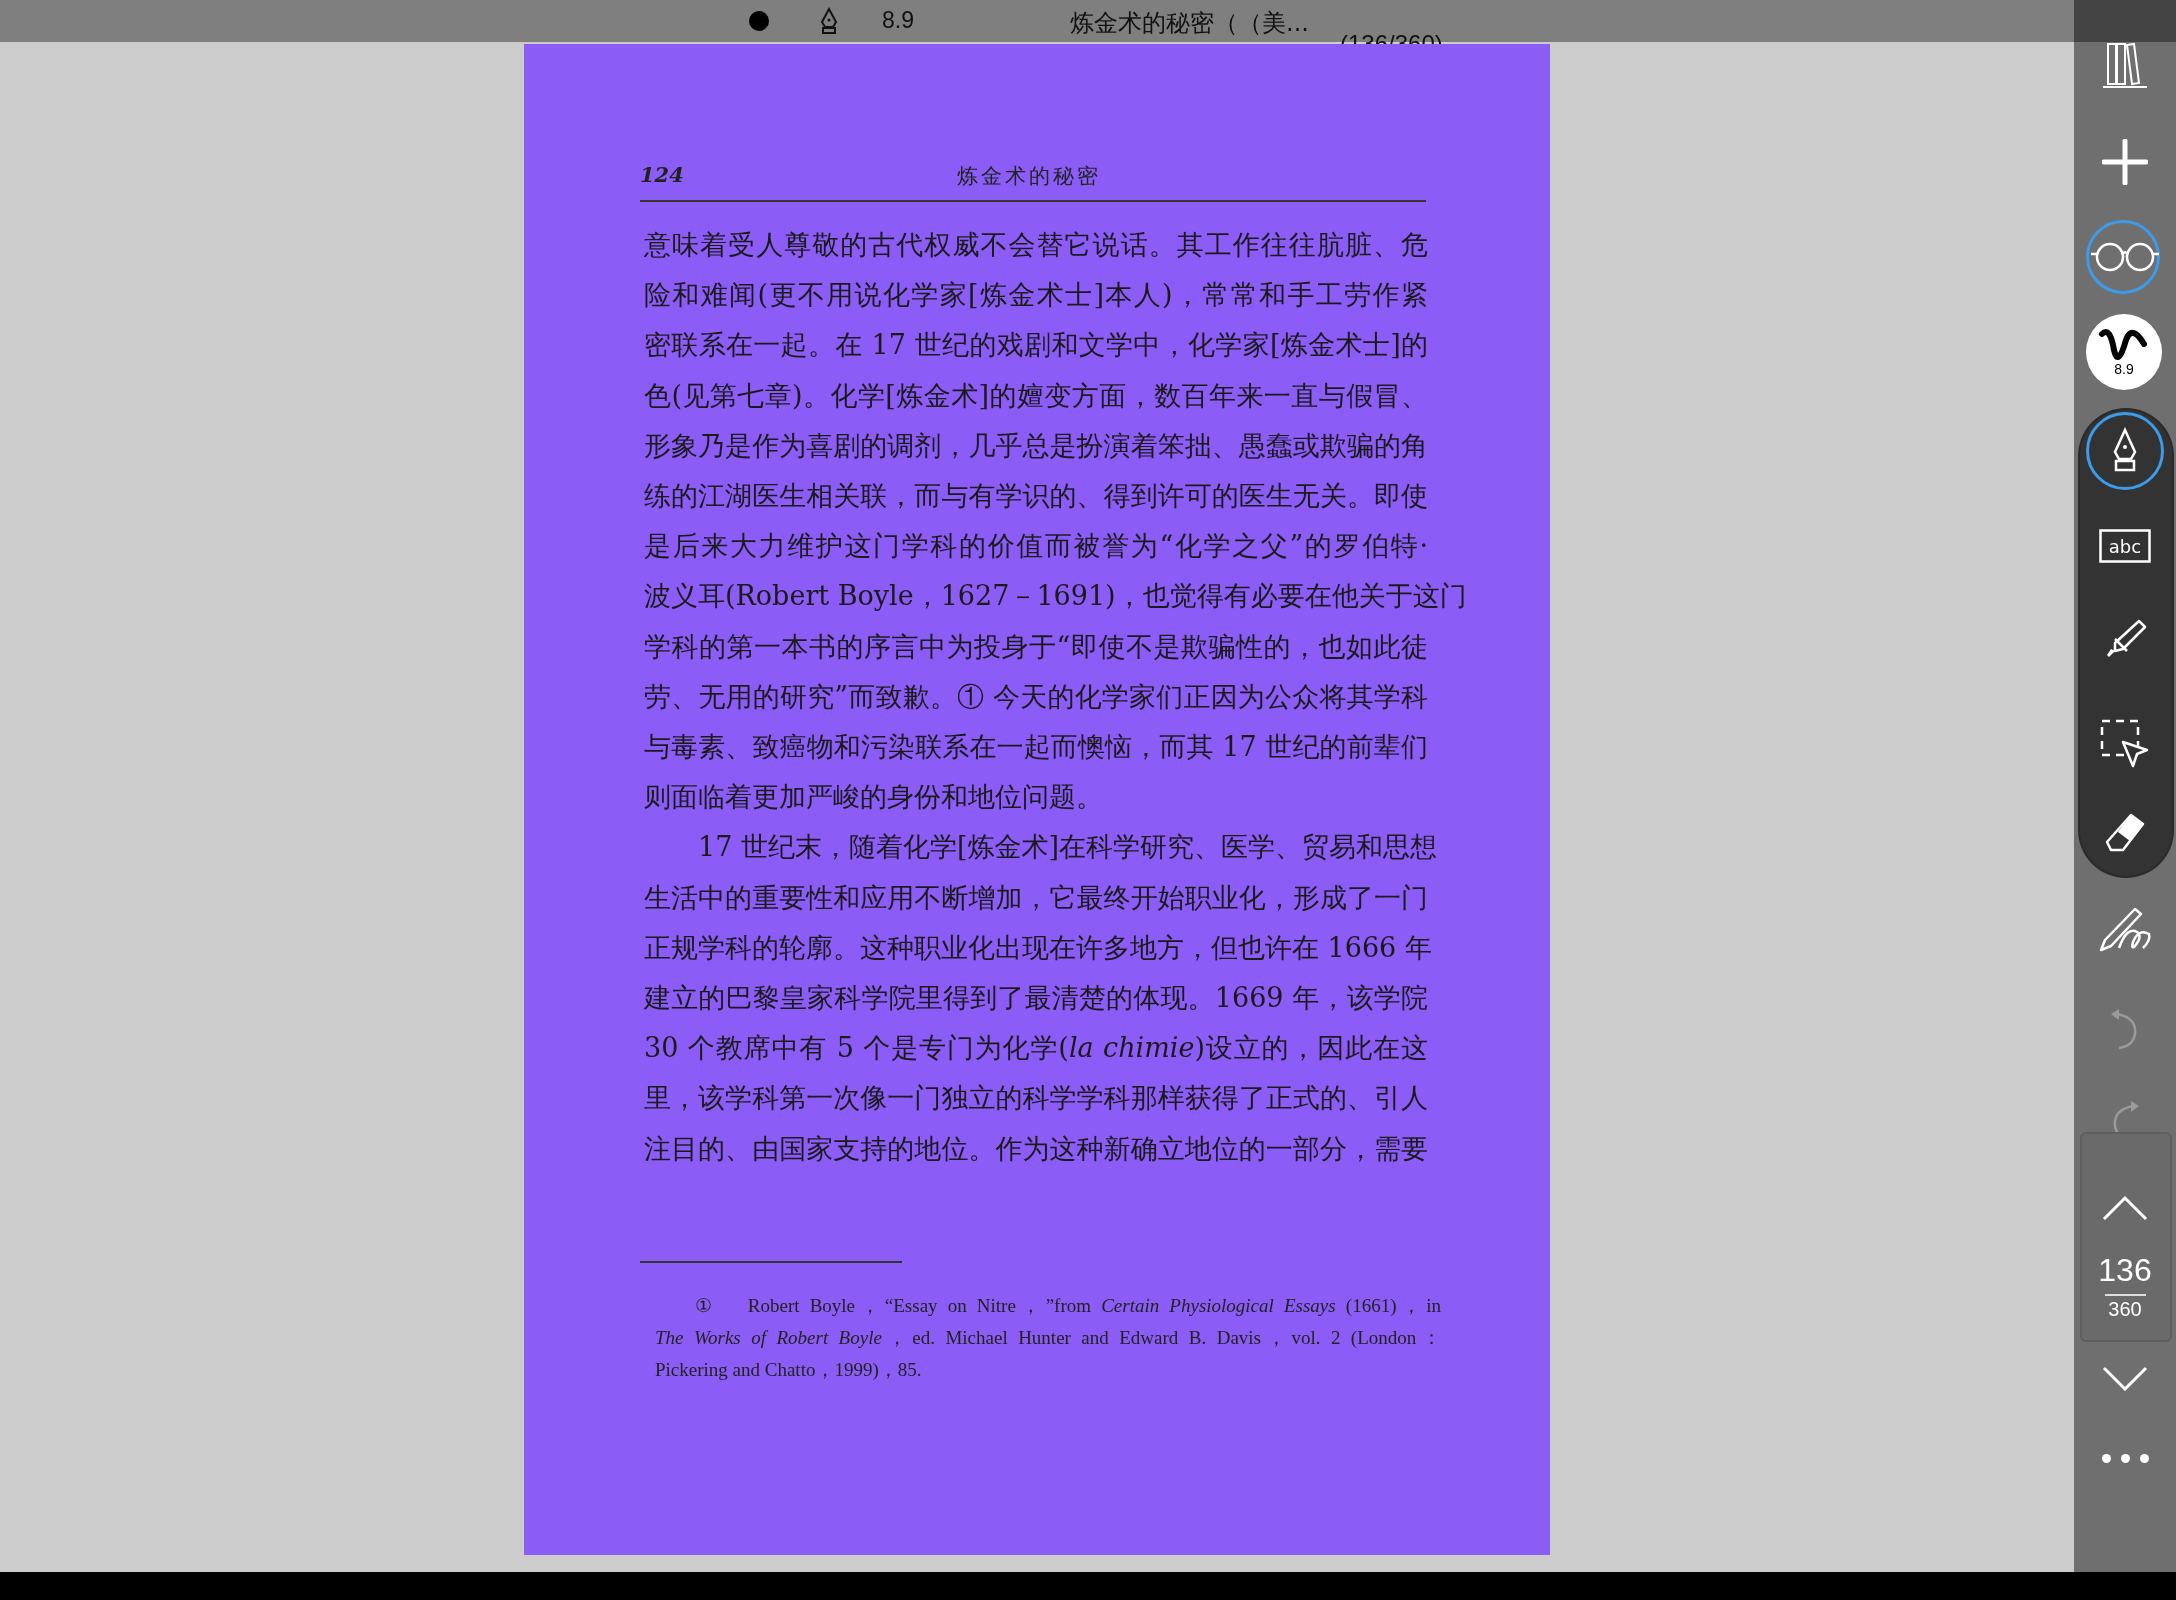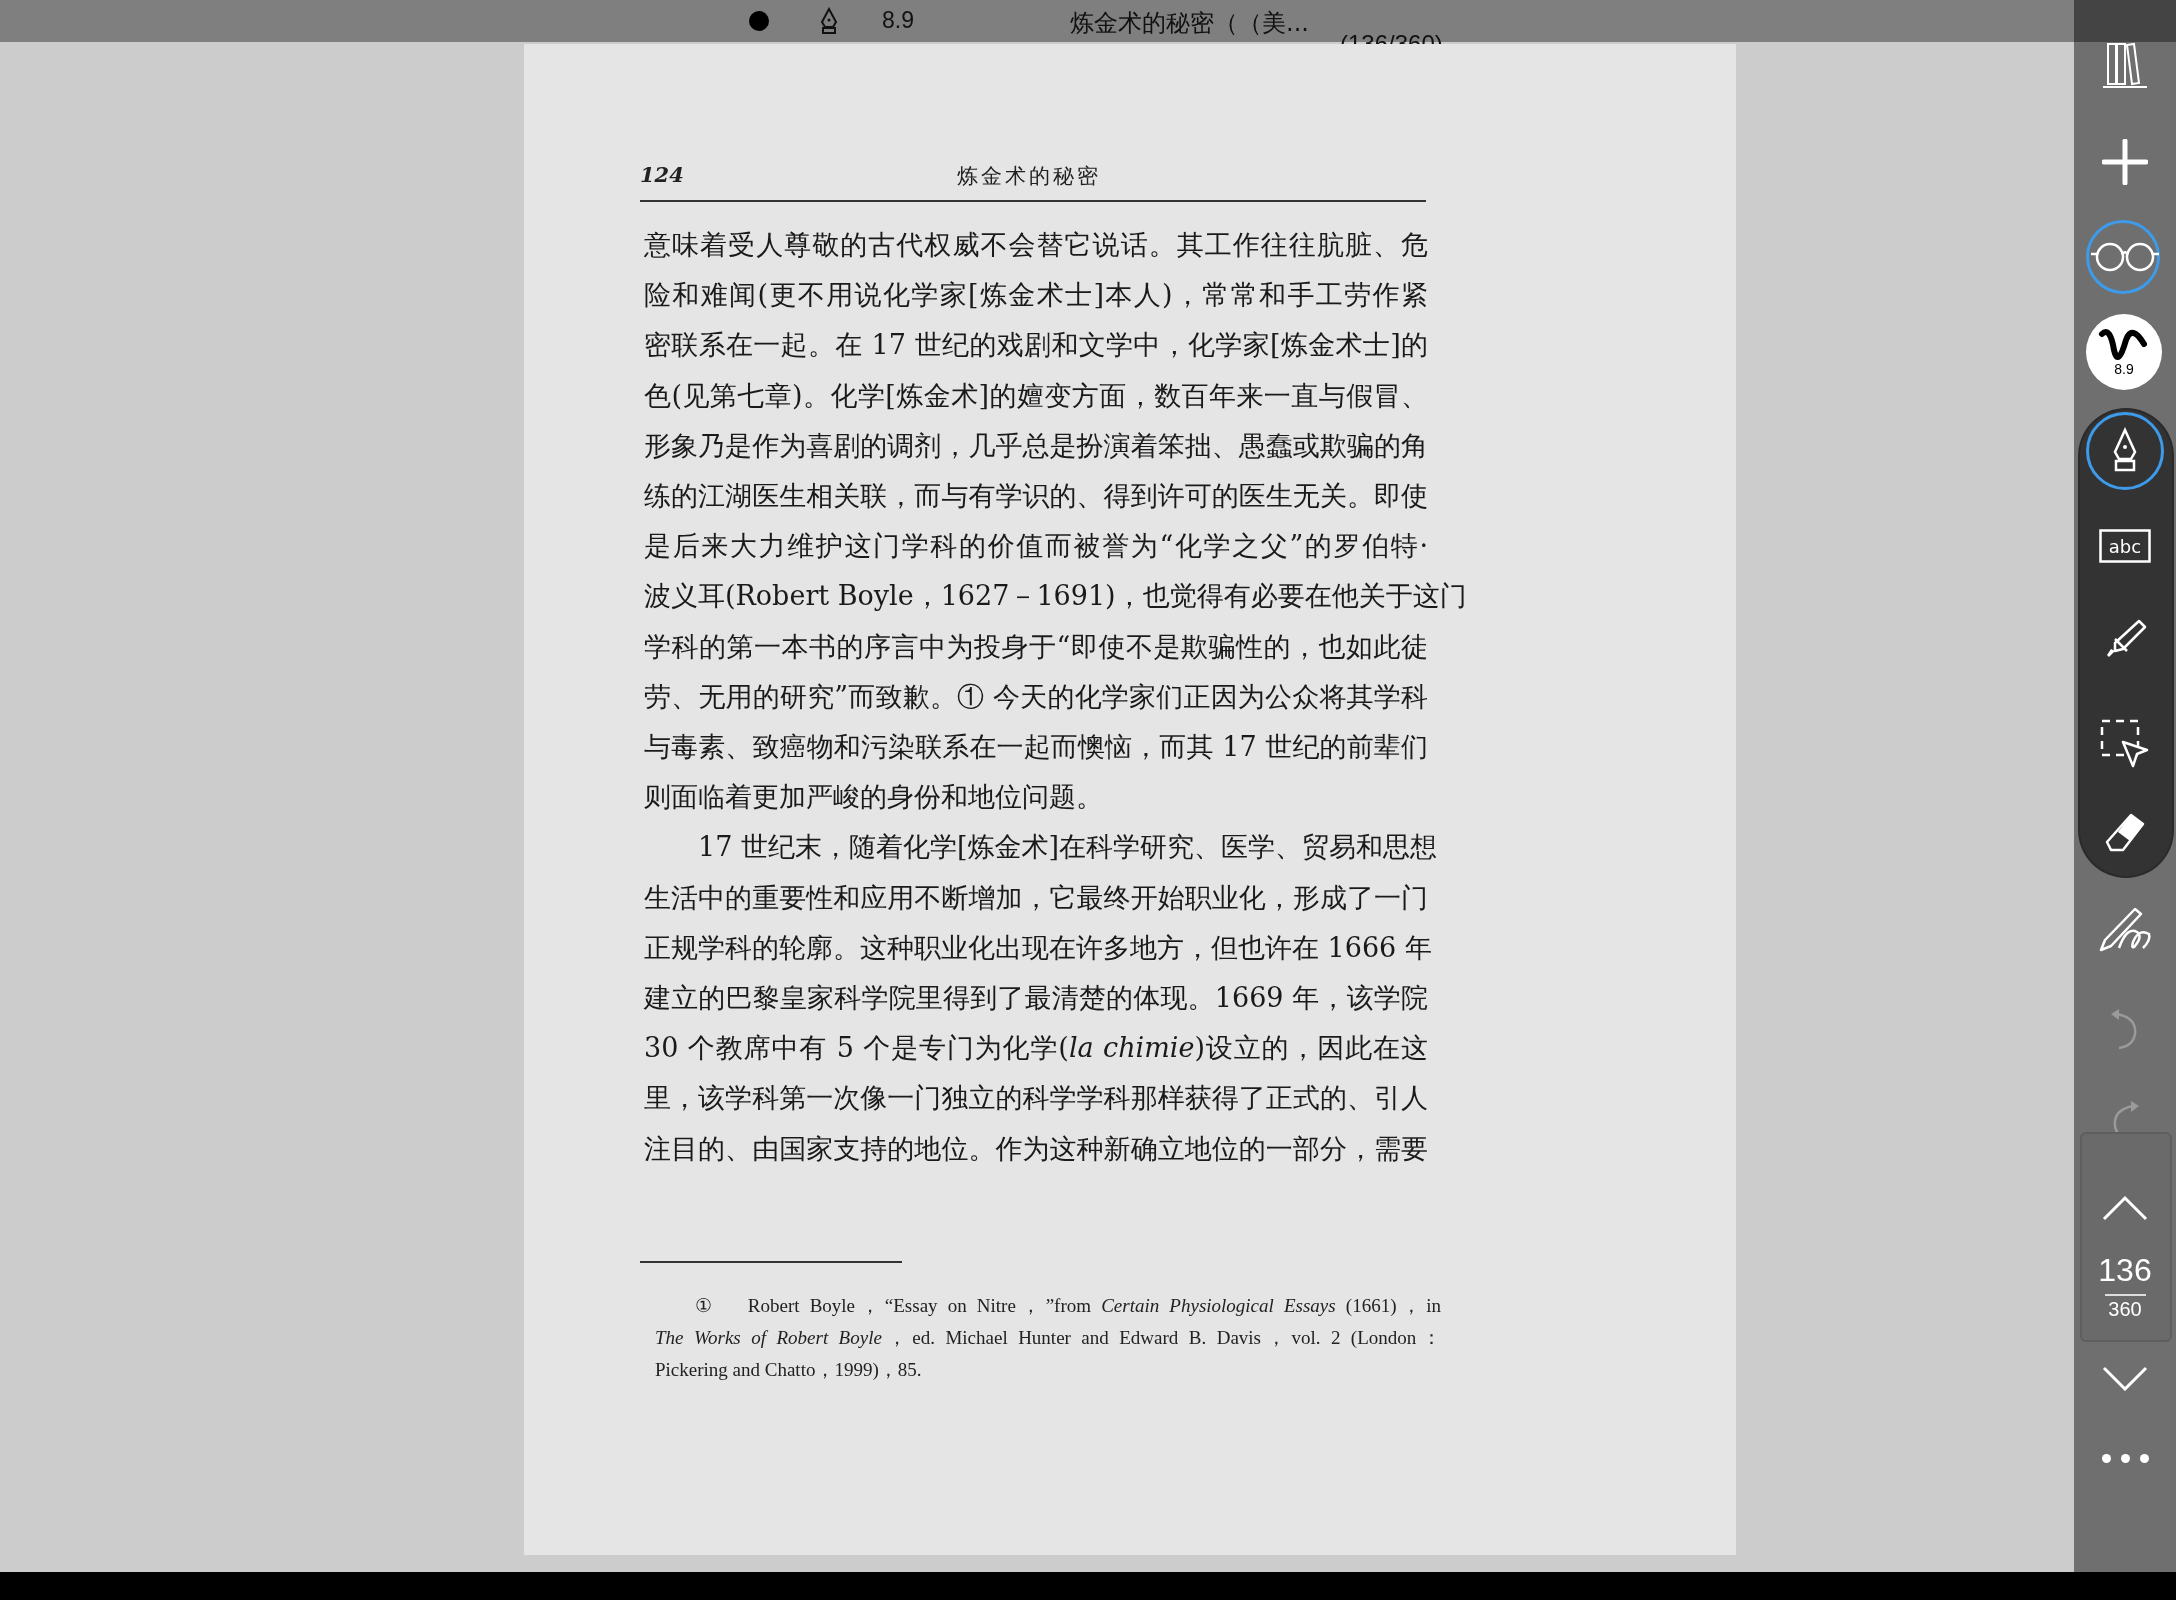--- a/index.html
+++ b/index.html
@@ -3,21 +3,21 @@
 <meta charset="utf-8">
 <style>
   html,body{margin:0;padding:0;}
   body{width:2176px;height:1600px;position:relative;overflow:hidden;background:#cccccc;font-family:"DejaVu Sans",sans-serif;}
   .topbar{position:absolute;left:0;top:0;width:2074px;height:42px;background:#7f7f7f;}
   .topbar .dot{position:absolute;left:749px;top:11px;width:20px;height:20px;border-radius:50%;background:#000;}
   .topbar .penicon{position:absolute;left:816px;top:7px;width:26px;height:28px;}
   .topbar .ver{position:absolute;left:882px;top:7px;font-size:23px;color:#111;font-family:"Liberation Sans",sans-serif;}
   .topbar .title{position:absolute;left:1070px;top:7px;font-size:24px;color:#111;font-family:"DejaVu Sans",sans-serif;white-space:nowrap;}
   .topbar .count{position:absolute;left:1340px;top:14px;font-size:24px;color:#111;font-family:"Liberation Sans",sans-serif;margin-top:16px;}
-  .page{position:absolute;left:524px;top:44px;width:1212px;height:1511px;background:#e5e5e5;}
+  .page{position:absolute;left:524px;top:44px;width:1026px;height:1511px;background:#8b5cf6;}
   .pghead-num{position:absolute;left:116px;top:118px;font-family:"DejaVu Serif",serif;font-style:italic;font-weight:bold;font-size:21px;color:#222;}
   .pghead-title{position:absolute;left:433px;top:118px;font-family:"DejaVu Serif",serif;font-size:21px;color:#222;letter-spacing:3px;}
   .pghead-rule{position:absolute;left:116px;top:156px;width:786px;height:2px;background:#333;}
   .body-text{position:absolute;left:120px;top:176px;width:784px;font-family:"DejaVu Serif",serif;font-size:27px;line-height:50.2px;color:#1a1a1a;text-align:justify;}
   .body-text .line{display:block;white-space:nowrap;text-align:justify;text-align-last:justify;}
   .body-text .line.last{text-align-last:left;}
   .body-text .line.indent{padding-left:54px;}
   .fn-rule{position:absolute;left:116px;top:1217px;width:262px;height:2px;background:#333;}
   .footnote{position:absolute;left:131px;top:1246px;width:786px;font-family:"Liberation Serif",serif;font-size:19px;line-height:32px;color:#222;}
   .footnote .line{display:block;white-space:nowrap;text-align:justify;text-align-last:justify;}

